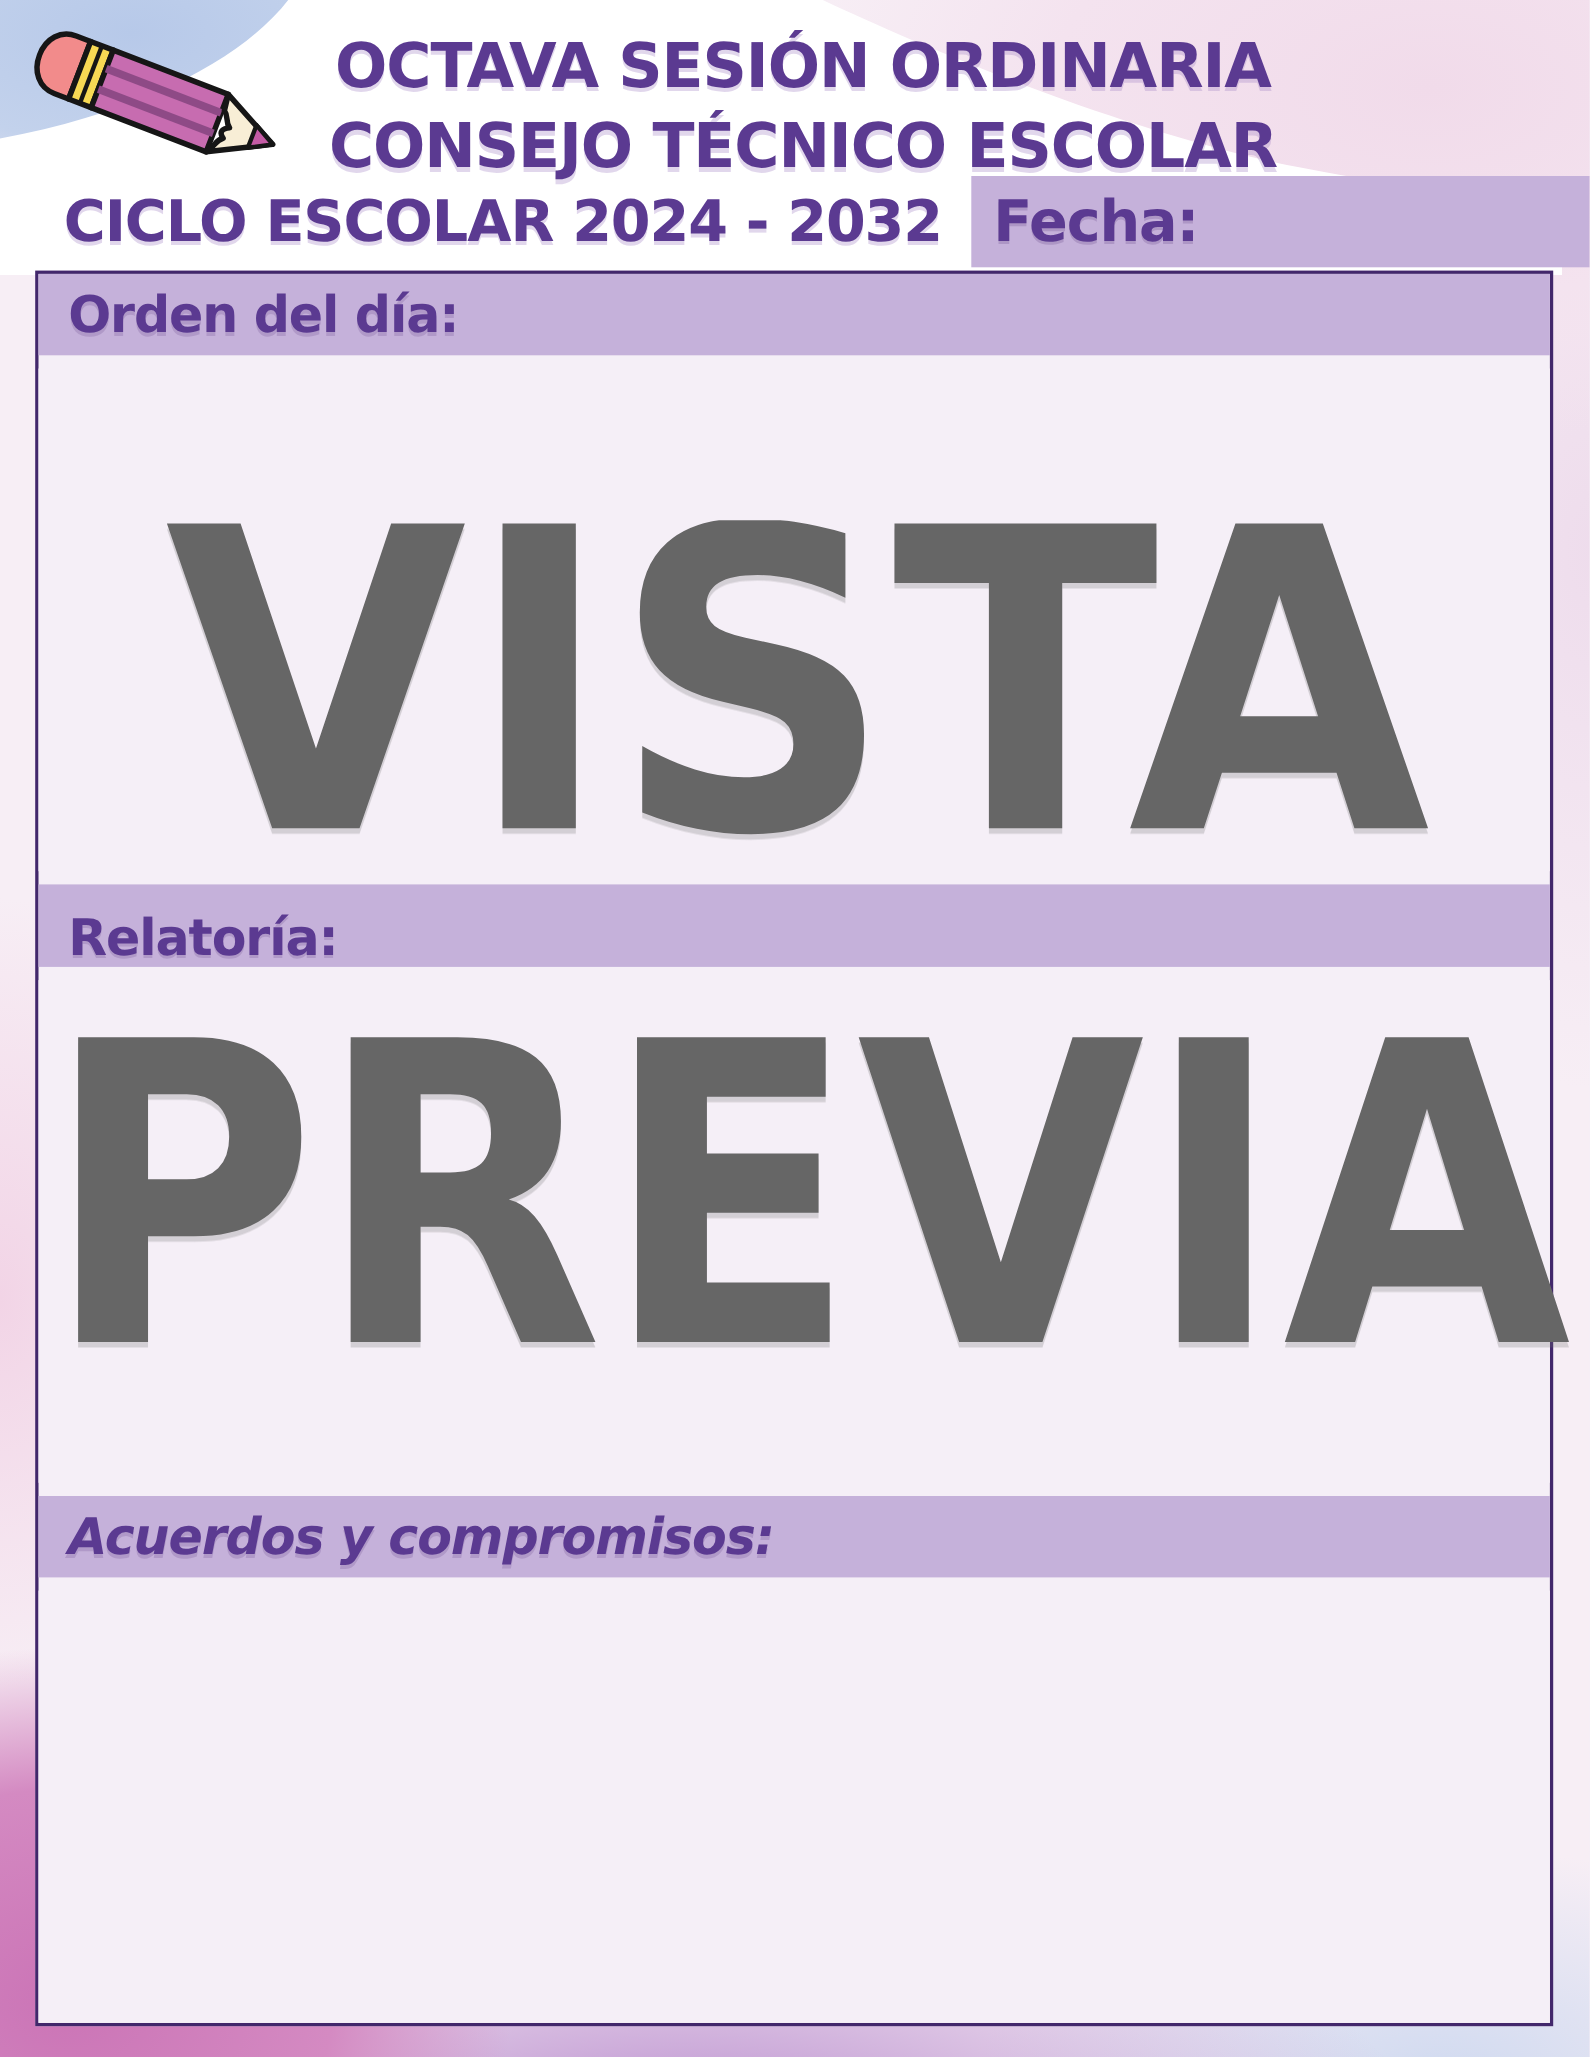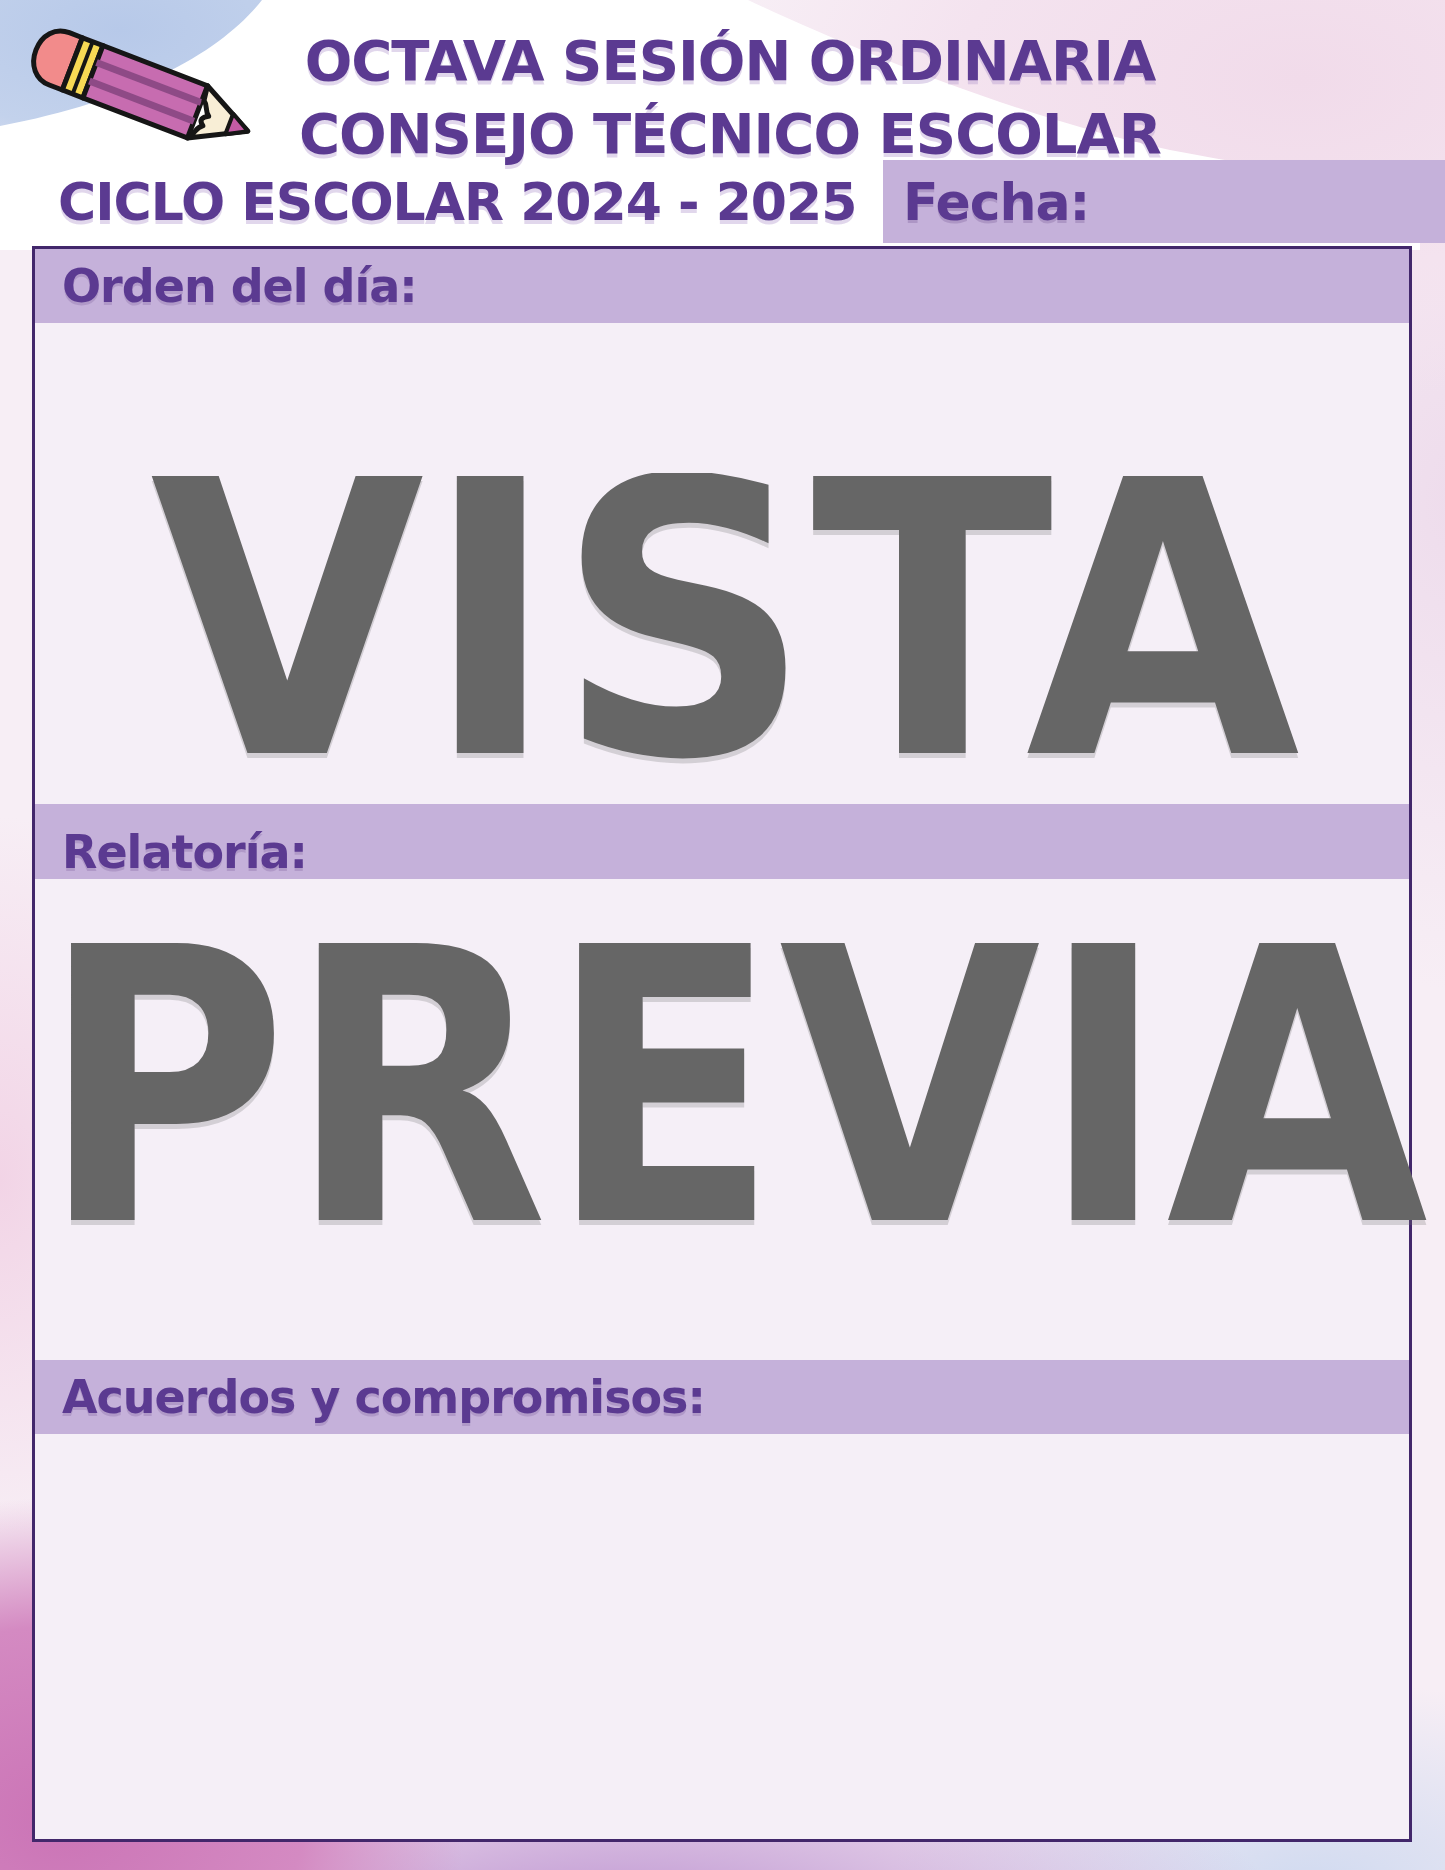--- a/index.html
+++ b/index.html
@@ -56,21 +56,21 @@
     border:3px solid var(--border-purple);
     background:var(--content-bg);
     display:flex;flex-direction:column;gap:12px;
   }
   .section-header{
     background:var(--band-purple);
     display:flex;align-items:center;padding-left:27px;flex:0 0 auto;
   }
   .section-header.h1{height:74px;}
   .section-header.h2{height:75px;align-items:flex-end;}
-  .section-header.h3{height:74px;}
+  .section-header.h3{height:74px;font-style:italic;}
   .section-label{
     color:var(--title-purple);font-weight:bold;font-size:46px;letter-spacing:-1px;
     text-shadow:0 3px 0 rgba(130,100,160,0.3);white-space:nowrap;
   }
   .section-body{background:var(--content-bg);}
   .body-fixed{flex:0 0 457px;}
   .body-last{flex:1 1 auto;}
   .wm{
     position:absolute;z-index:4;color:var(--watermark-gray);
     filter:drop-shadow(0 5px 0 rgba(110,110,110,0.25));
@@ -103,21 +103,21 @@
       <line x1="55" y1="5" x2="55" y2="61" stroke="#161616" stroke-width="4"></line>
     </g>
   </svg>
 </div>
 
 <div class="title-block">
   <div>OCTAVA SESIÓN ORDINARIA</div>
   <div>CONSEJO TÉCNICO ESCOLAR</div>
 </div>
 
-<div class="cycle-label">CICLO ESCOLAR 2024 - 2025</div>
+<div class="cycle-label">CICLO ESCOLAR 2024 - 2032</div>
 
 <div class="date-box">
   <span class="date-label">Fecha:</span>
   <span class="date-field"></span>
 </div>
 
 <div class="main-table">
   <div class="section-header h1">
     <span class="section-label">Orden del día:</span>
   </div>

